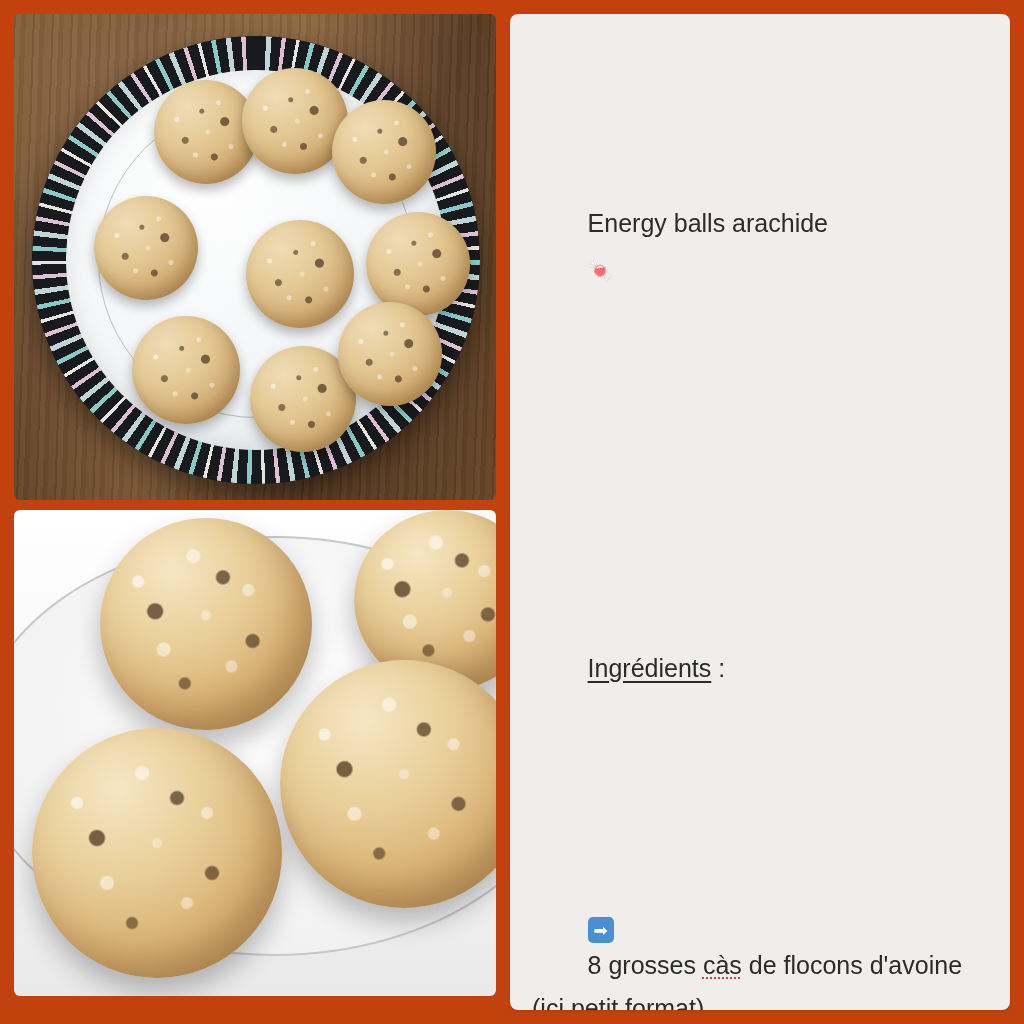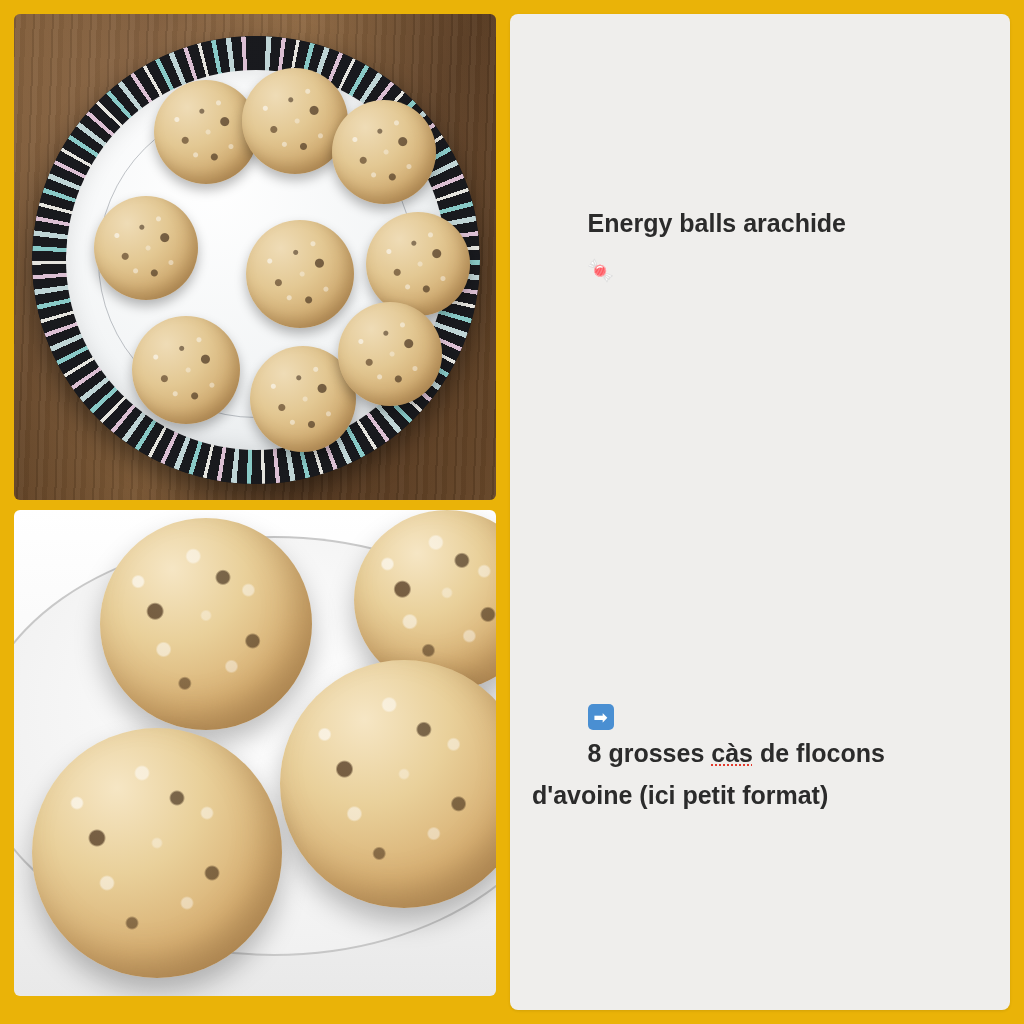--- a/index.html
+++ b/index.html
@@ -6,25 +6,24 @@
   html, body {
     margin: 0; padding: 0;
     width: 1024px; height: 1024px;
     background: #f2f2f2;
     font-family: "Liberation Sans", sans-serif;
     overflow: hidden;
   }
   .page {
     position: relative;
     width: 1024px; height: 1024px;
-    background: #eab308;
+    background: #c2410c;
     display: flex;
     padding: 14px;
     gap: 14px;
-    font-weight: bold;
   }
 
   
   .photos {
     width: 482px;
     display: flex;
     flex-direction: column;
     gap: 10px;
   }
   .photo {
@@ -242,20 +241,23 @@
   <div class="card">
     <div class="recipe">
 
       <span class="line title-line">
         <span>Energy balls arachide</span>
         <span class="candy">🍬</span>
       </span>
 
       <span class="blank"></span>
 
+      <span class="line">
+        <span class="section-head">Ingrédients</span><span> :</span>
+      </span>
 
       <span class="line">
         <span class="arrow-emoji">➡</span>
         <span>8 grosses </span><span class="spell">càs</span><span> de flocons d'avoine (ici petit format)</span>
       </span>
 
       
 
       
 

